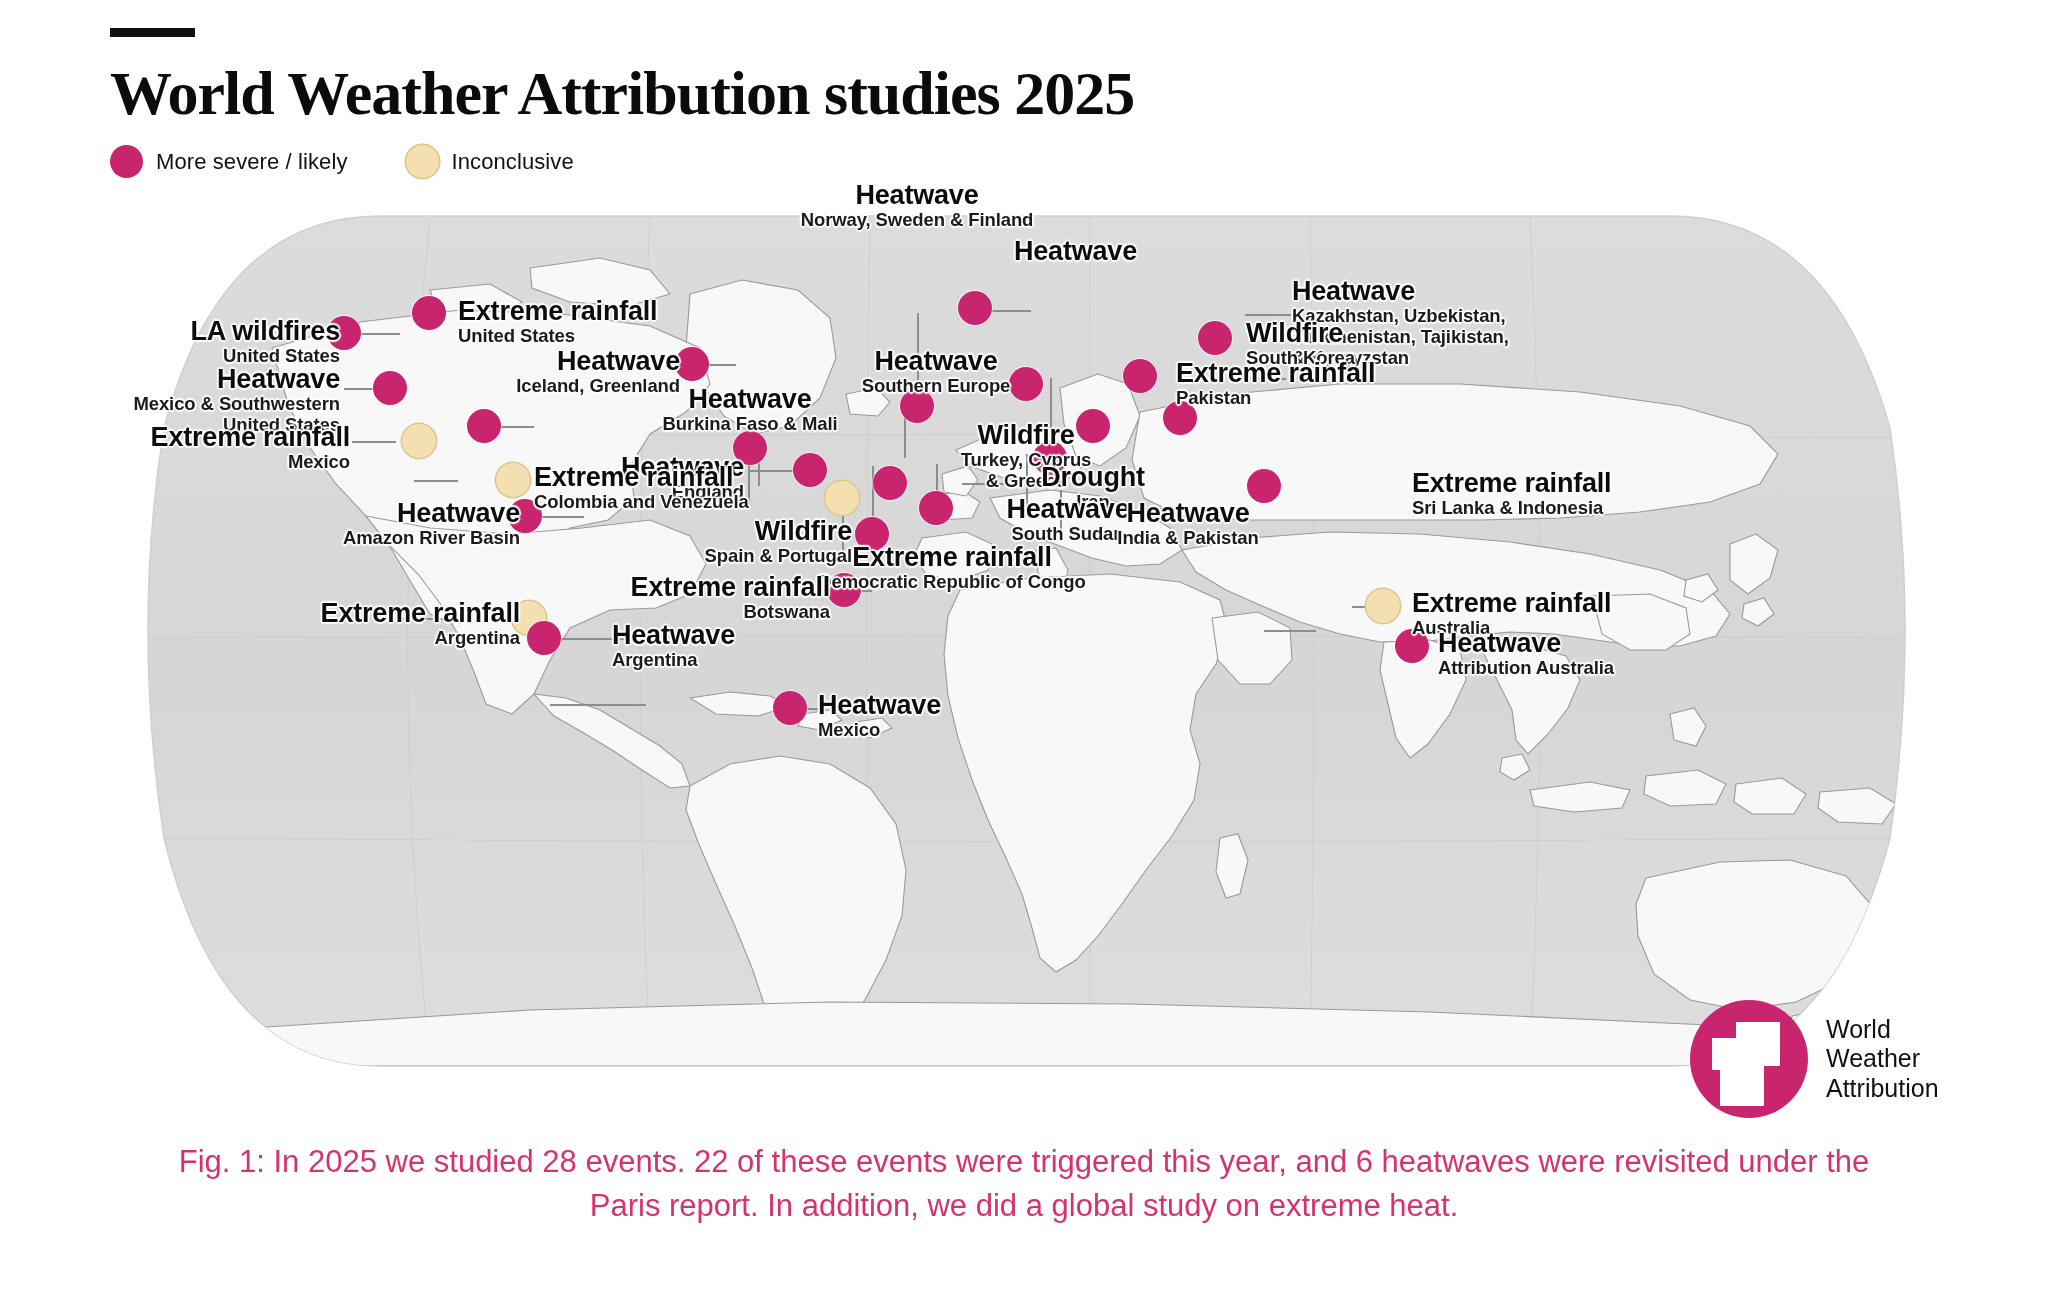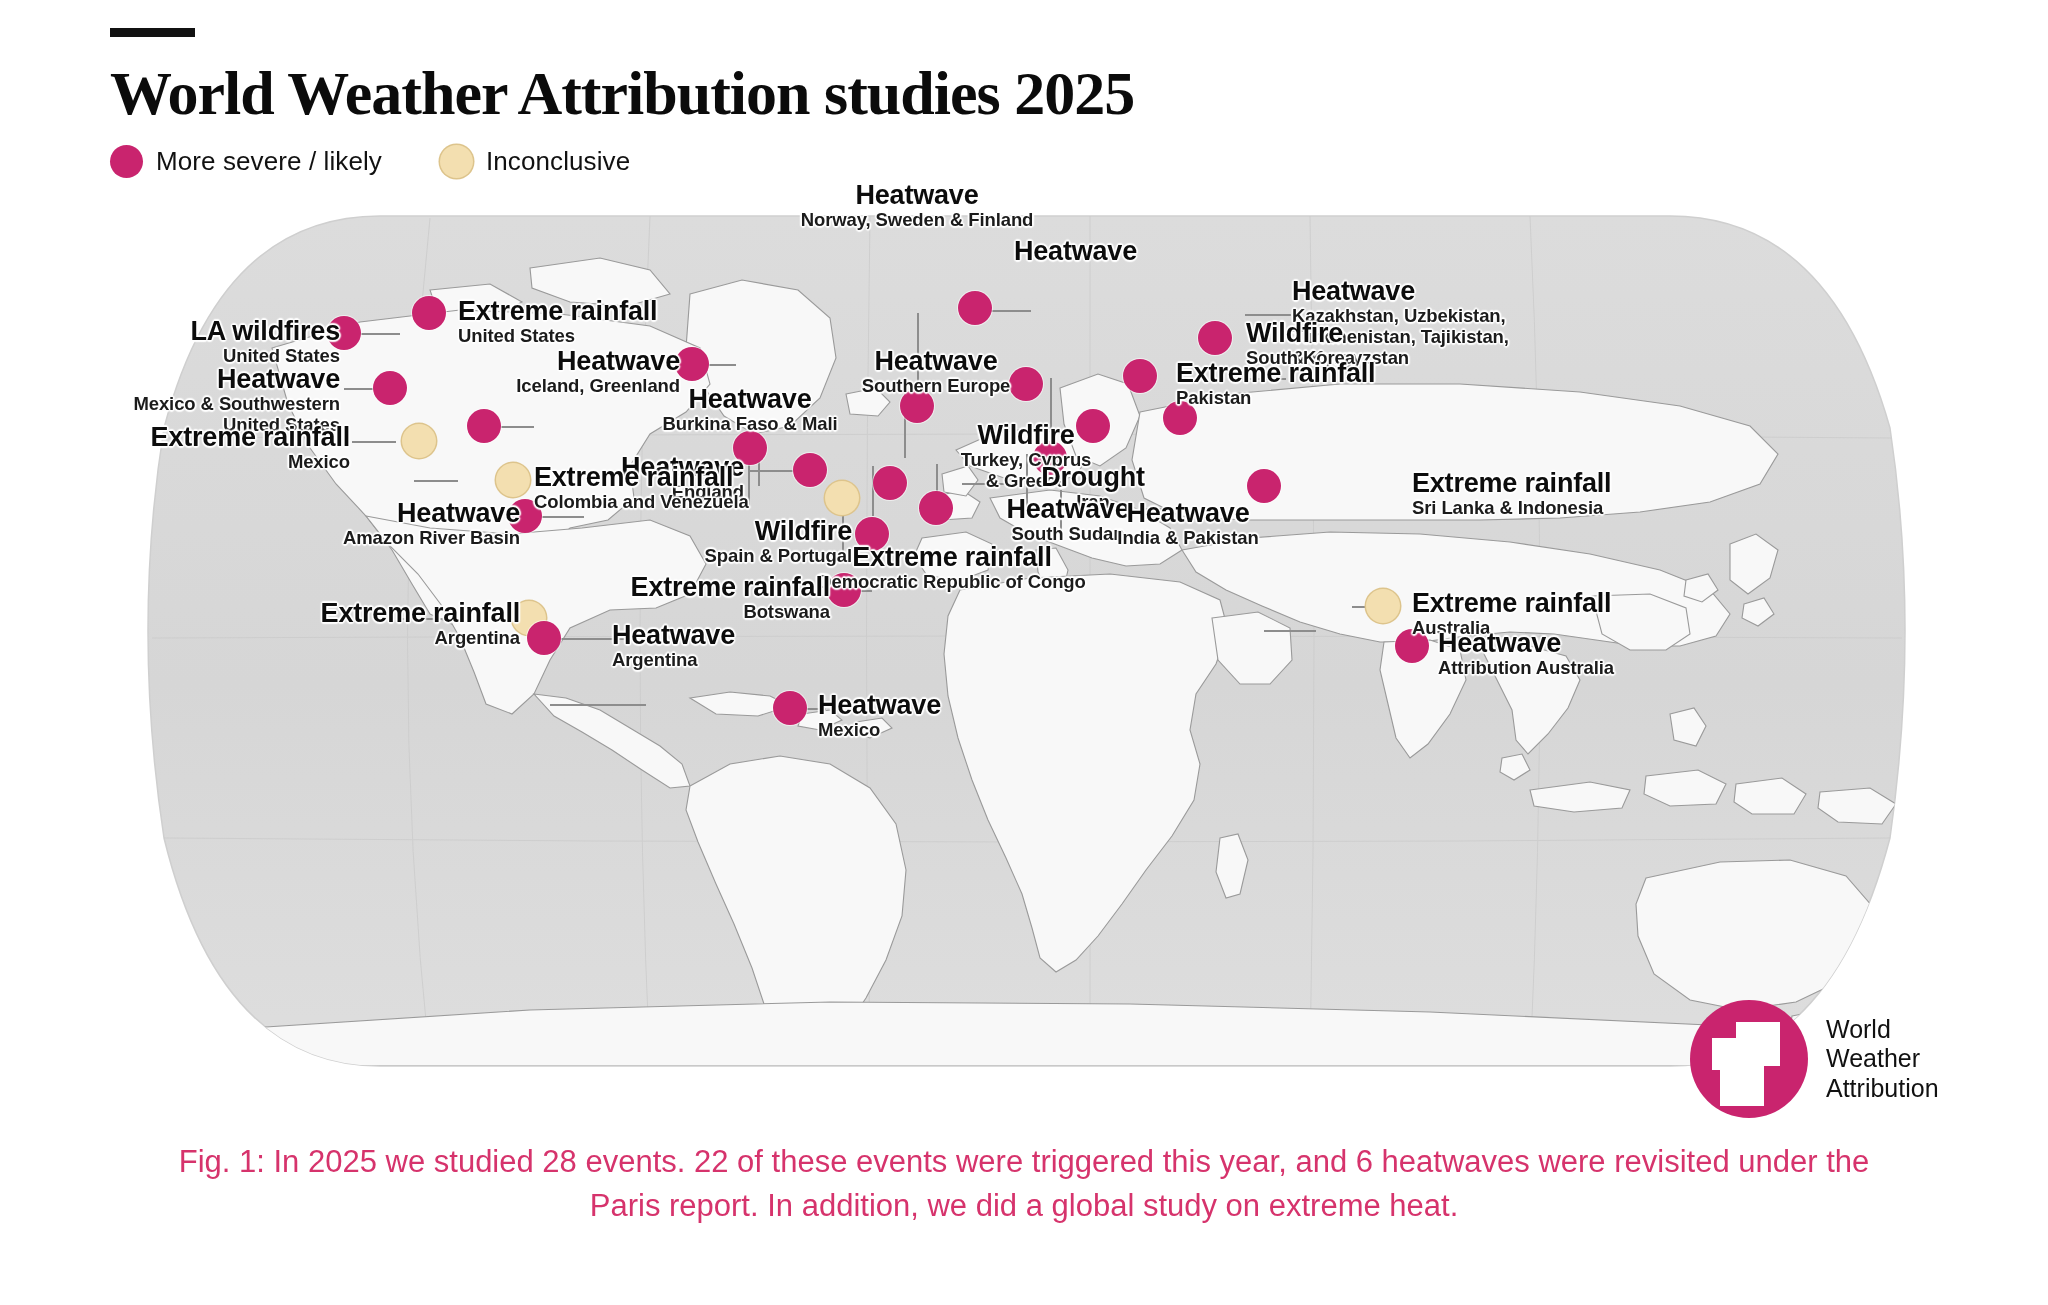--- a/index.html
+++ b/index.html
@@ -16,21 +16,21 @@
     position:absolute;left:110px;top:58px;
     font-family:"Liberation Serif", serif;
     font-weight:700;font-size:62px;letter-spacing:-1px;color:#0b0b0b;
     white-space:nowrap;
   }
 
   
   #legend{position:absolute;left:110px;top:145px;display:flex;align-items:center;gap:58px;}
   .legend-item{display:flex;align-items:center;gap:13px;}
   .legend-dot{width:33px;height:33px;border-radius:50%;display:block;}
-  .legend-label{font-size:26px;color:#111;font-weight:400;letter-spacing:.1px;}
+  .legend-label{font-size:22px;color:#111;font-weight:400;letter-spacing:.1px;}
 
   
   #map-stage{
     position:absolute;left:130px;top:198px;width:1790px;height:900px;
   }
   #map-canvas{position:absolute;inset:0;}
   #map-canvas svg{display:block;width:100%;height:100%;}
 
   
   .marker{

